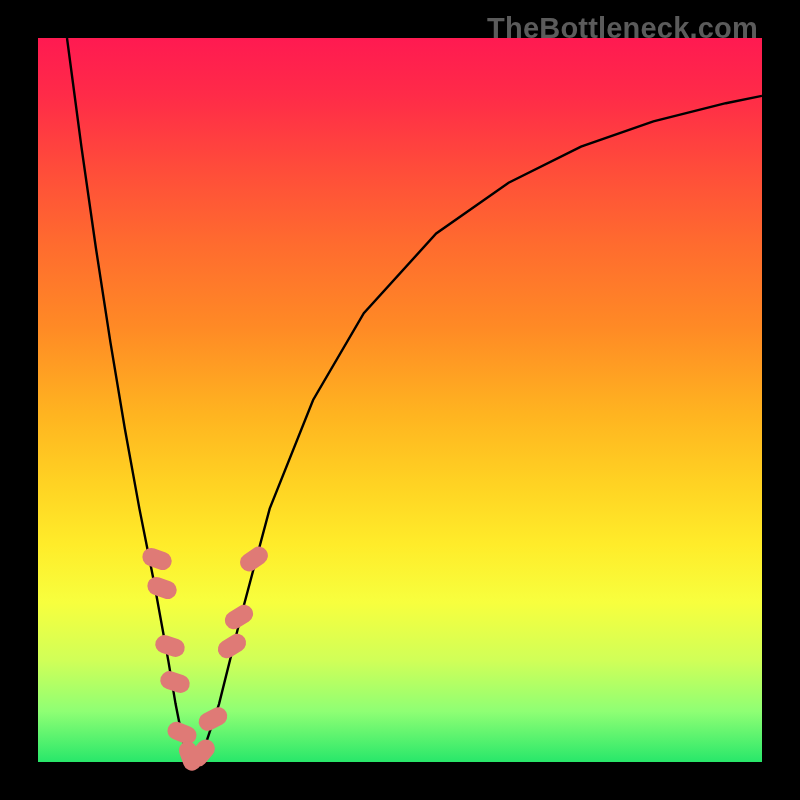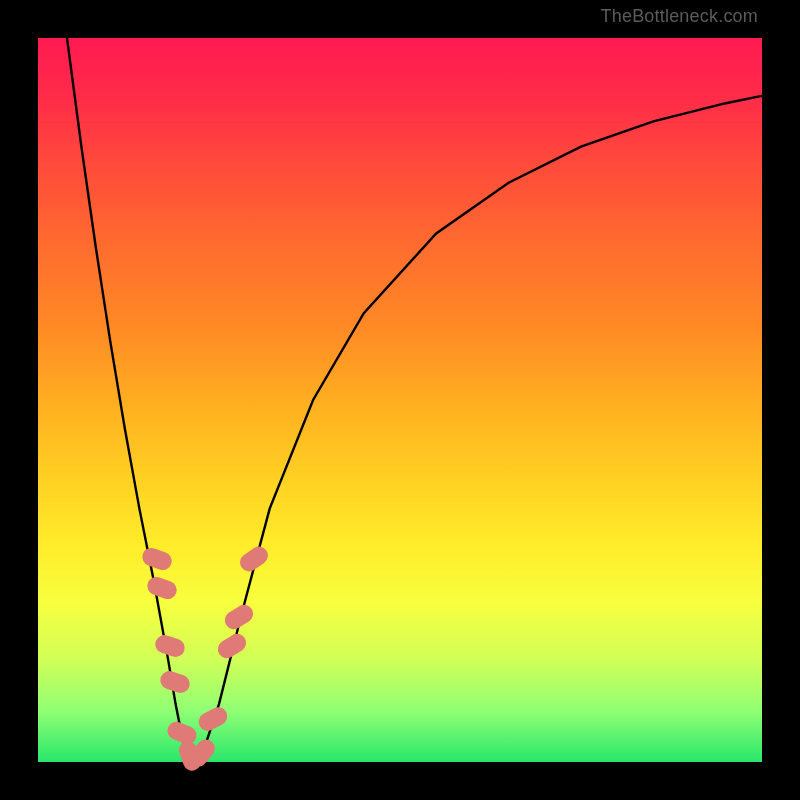--- a/index.html
+++ b/index.html
@@ -14,21 +14,21 @@
   #ff4c3a 18%,
   #ff6a2f 28%,
   #ff8a25 40%,
   #ffb420 52%,
   #ffd423 62%,
   #ffec2a 70%,
   #f7ff3e 78%,
   #d0ff58 86%,
   #8fff74 93%,
   #28e76a 100%)}
-.watermark{position:absolute;top:6px;right:42px;color:#5b5b5b;font-size:18px;font-weight:400;letter-spacing:0.2px}
+.watermark{position:absolute;top:12px;right:42px;color:#5b5b5b;font-size:29px;font-weight:700;letter-spacing:0.2px}
 svg.curve{position:absolute;left:0;top:0;width:724px;height:724px;pointer-events:none}
 .dot{position:absolute;width:18px;height:30px;border-radius:9px;background:#df7a76;transform:translate(-50%,-50%) rotate(0deg)}
 </style>
 </head>
 <body>
 
 <div class="frame top"></div>
 <div class="frame left"></div>
 <div class="frame right"></div>
 <div class="frame bottom"></div>

